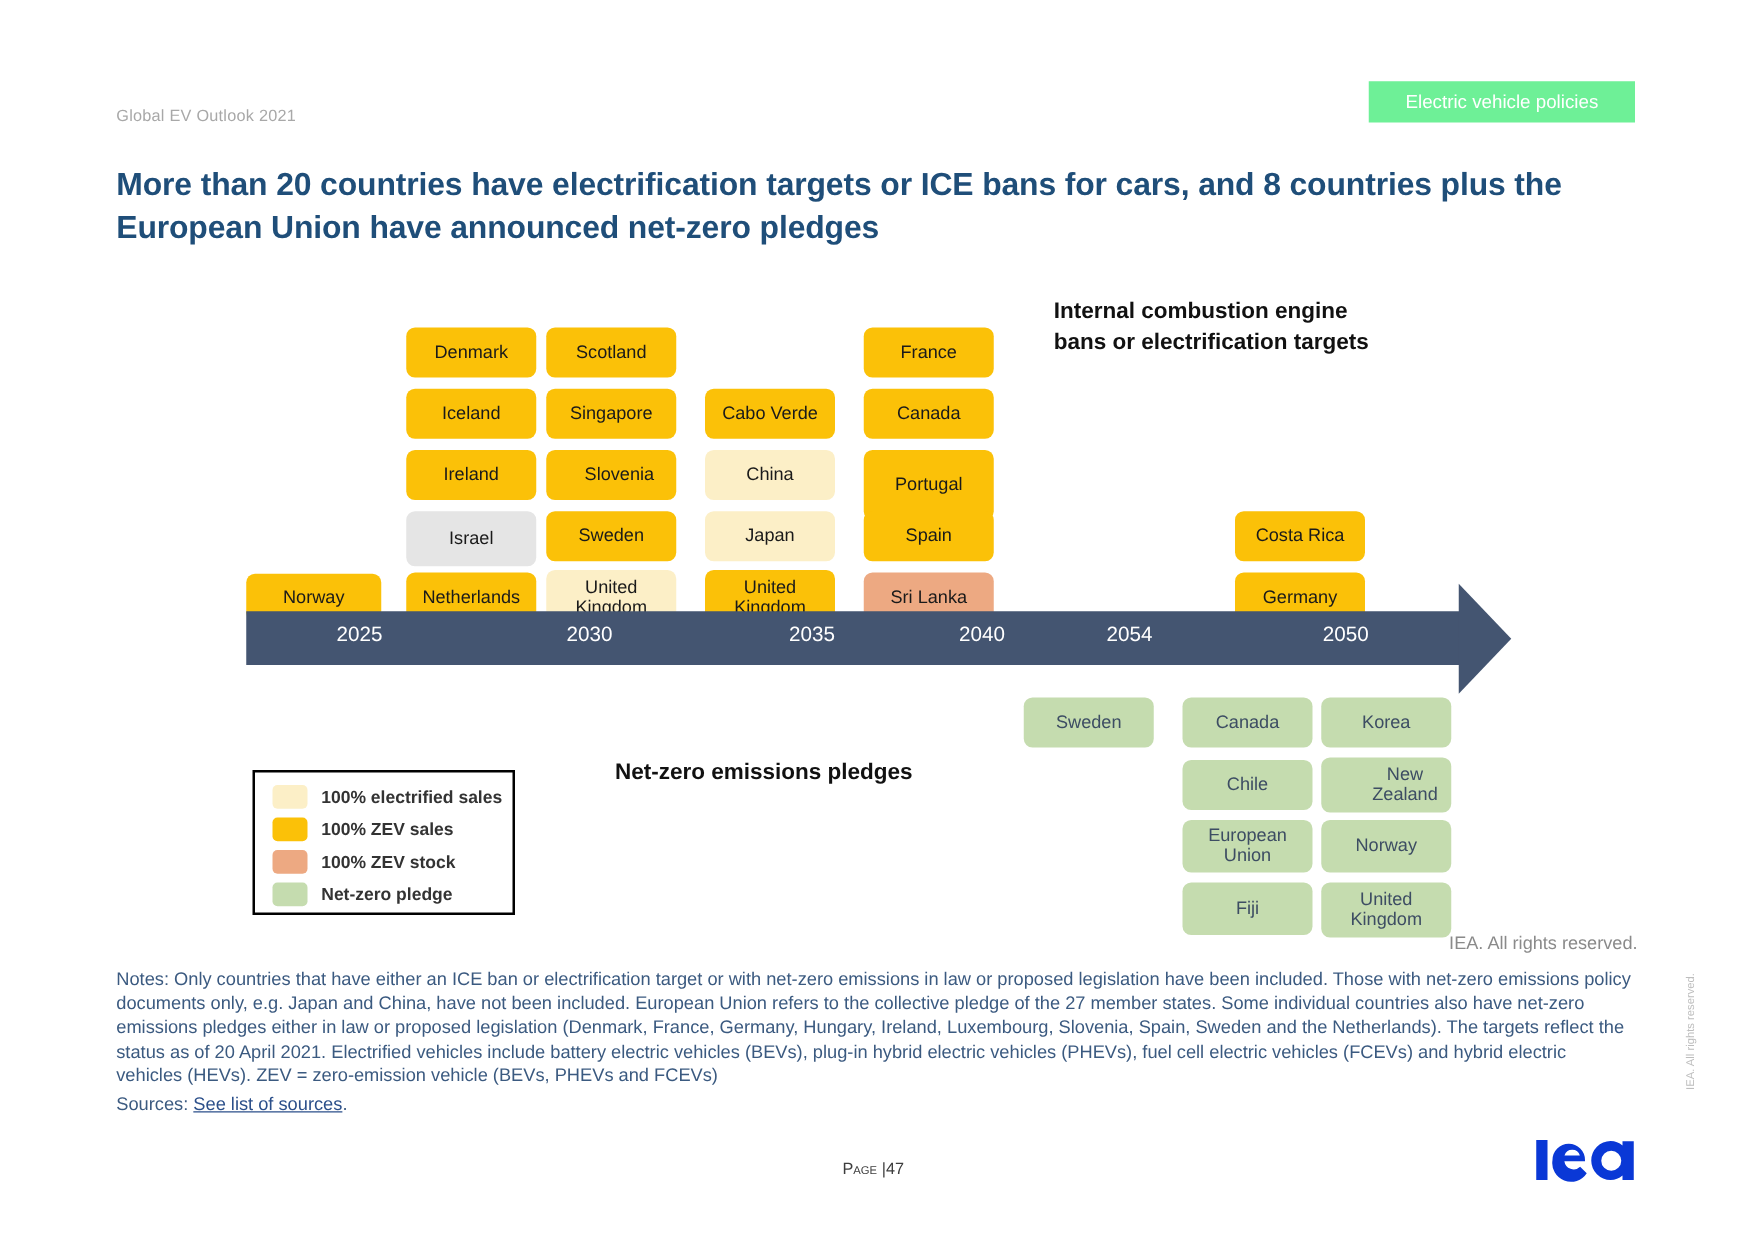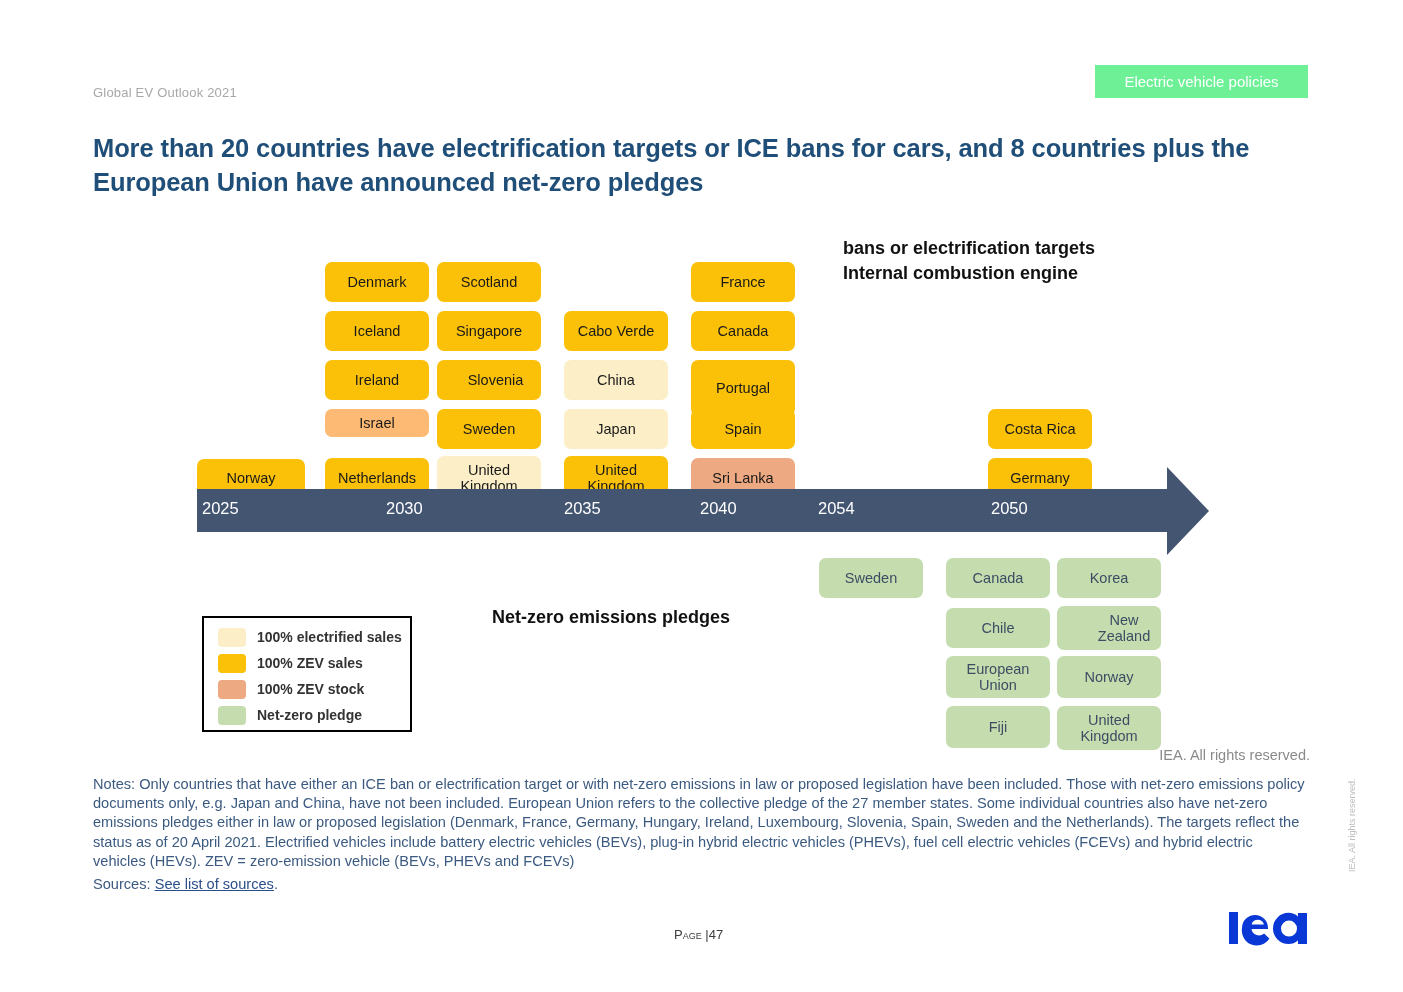--- a/index.html
+++ b/index.html
@@ -86,21 +86,21 @@
   }
   .axis-head {
     position: absolute;
     width: 0;
     height: 0;
   }
   .axis-year {
     position: absolute;
     color: #ffffff;
     font-size: 16.5px;
-    text-align: left;
+    text-align: right;
     white-space: nowrap;
   }
 
   .group-heading {
     position: absolute;
     font-size: 18px;
     font-weight: bold;
     color: #111111;
     line-height: 25px;
     white-space: nowrap;
@@ -202,32 +202,32 @@
 
 <div class="report-label">Global EV Outlook 2021</div>
 
 <div class="section-badge">Electric vehicle policies</div>
 
 <div class="page-title">More than 20 countries have electrification targets or ICE bans for cars, and 8 countries plus the European Union have announced net-zero pledges</div>
 
 <div class="chart">
 
   <div class="group-heading" style="left:843px; top:236px;">
+    <div>Internal combustion engine</div>
     <div>bans or electrification targets</div>
-    <div>Internal combustion engine</div>
   </div>
 
   <div class="group-heading" style="left:492px; top:605px;">Net-zero emissions pledges</div>
 
   <div class="tl-box" style="left:197px; top:441px; width:108px; height:38px; background:#FBC108;">Norway</div>
 
   <div class="tl-box" style="left:325px; top:244px; width:104px; height:40px; background:#FBC108;">Denmark</div>
   <div class="tl-box" style="left:325px; top:293px; width:104px; height:40px; background:#FBC108;">Iceland</div>
   <div class="tl-box" style="left:325px; top:342px; width:104px; height:40px; background:#FBC108;">Ireland</div>
-  <div class="tl-box" style="left:325px; top:391px; width:104px; height:28px; background:#fdba74;">Israel</div>
+  <div class="tl-box" style="left:325px; top:391px; width:104px; height:44px; background:#e5e5e5;">Israel</div>
   <div class="tl-box" style="left:325px; top:440px; width:104px; height:40px; background:#FBC108;">Netherlands</div>
 
   <div class="tl-box" style="left:437px; top:244px; width:104px; height:40px; background:#FBC108;">Scotland</div>
   <div class="tl-box" style="left:437px; top:293px; width:104px; height:40px; background:#FBC108;">Singapore</div>
   <div class="tl-box" style="left:437px; top:342px; width:104px; height:40px; background:#FBC108;padding-left:16px;">Slovenia</div>
   <div class="tl-box" style="left:437px; top:391px; width:104px; height:40px; background:#FBC108;">Sweden</div>
   <div class="tl-box" style="left:437px; top:438px; width:104px; height:44px; background:#FCEFC7;">United Kingdom</div>
 
   <div class="tl-box" style="left:564px; top:293px; width:104px; height:40px; background:#FBC108;">Cabo Verde</div>
   <div class="tl-box" style="left:564px; top:342px; width:104px; height:40px; background:#FCEFC7;">China</div>

